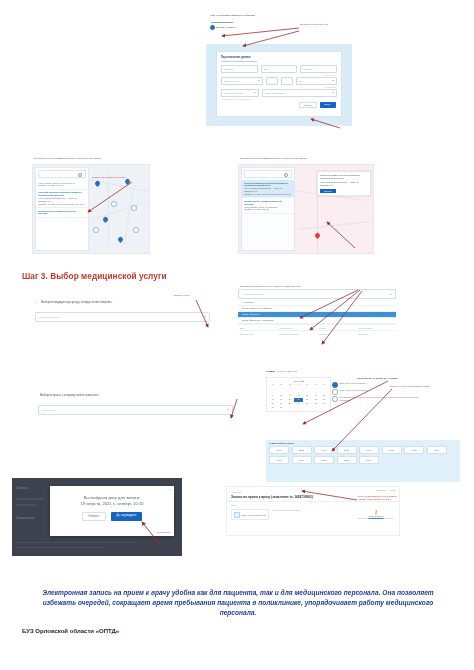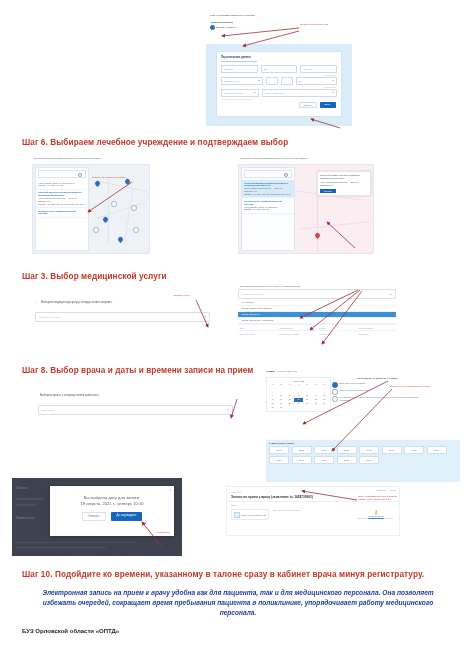--- a/index.html
+++ b/index.html
@@ -241,21 +241,20 @@
     <defs>
       <marker id="ah" markerWidth="5" markerHeight="5" refX="4" refY="2.5" orient="auto">
         <path d="M0,0 L5,2.5 L0,5 z" fill="#a03030"></path>
       </marker>
     </defs>
     <line x1="299" y1="28" x2="222" y2="36" stroke="#a03030" stroke-width="0.8" marker-end="url(#ah)"></line>
     <line x1="299" y1="31" x2="243" y2="46" stroke="#a03030" stroke-width="0.8" marker-end="url(#ah)"></line>
     <line x1="340" y1="128" x2="311" y2="119" stroke="#a03030" stroke-width="0.8" marker-end="url(#ah)"></line>
   </svg>
 
-  <div class="step-head" style="left:22px;top:138px;">Шаг  6. Выбираем лечебное учреждение и подтверждаем выбор</div>
 
   <div class="map-l">
     <div class="shot-cap">Выберите лечебно-профилактическое учреждение для записи.</div>
     <div class="mapbox">
       <div class="mapcanvas">
         <div class="road" style="left:55px;top:20px;width:60px;height:.6px;transform:rotate(12deg)"></div>
         <div class="road" style="left:60px;top:45px;width:55px;height:.6px;transform:rotate(-18deg)"></div>
         <div class="road" style="left:75px;top:10px;width:.6px;height:70px;"></div>
         <div class="road" style="left:95px;top:25px;width:.6px;height:55px;transform:rotate(9deg)"></div>
         <div class="pin" style="left:62px;top:16px;"></div>
@@ -355,21 +354,20 @@
     </div>
   </div>
 
   <svg class="arrows" width="474" height="670">
     <line x1="196" y1="300" x2="208" y2="327" stroke="#a03030" stroke-width="0.8" marker-end="url(#ah)"></line>
     <line x1="358" y1="290" x2="300" y2="318" stroke="#a03030" stroke-width="0.8" marker-end="url(#ah)"></line>
     <line x1="360" y1="290" x2="310" y2="330" stroke="#a03030" stroke-width="0.8" marker-end="url(#ah)"></line>
     <line x1="362" y1="291" x2="322" y2="344" stroke="#a03030" stroke-width="0.8" marker-end="url(#ah)"></line>
   </svg>
 
-  <div class="step-head" style="left:22px;top:366px;">Шаг 8.  Выбор врача и даты и времени записи на прием</div>
 
   <div class="s8l">
     <div class="shot-cap" style="font-size:2.7px;color:#4a5663;">Выберите врача, к которому хотите записаться</div>
     <div class="sel-input" style="margin-top:6px;">Специалист</div>
   </div>
 
   <div class="s8cal">
     <div style="display:flex;gap:2px;font-size:2.1px;">
       <span style="color:#2c3642;font-weight:bold">Сегодня:</span>
       <span style="color:#6a7682">19 августа 2021 года</span>
@@ -523,18 +521,17 @@
     </div>
   </div>
 
   <div class="red-lbl" style="left:358px;top:495px;width:40px;">Талон с информацией о дате и времени приема, номере кабинета и враче</div>
 
   <svg class="arrows" width="474" height="670">
     <line x1="162" y1="547" x2="142" y2="522" stroke="#a03030" stroke-width="0.9" marker-end="url(#ah)"></line>
     <line x1="357" y1="500" x2="302" y2="491" stroke="#a03030" stroke-width="0.8" marker-end="url(#ah)"></line>
   </svg>
 
-  <div class="step-head" style="left:22px;top:570px;">Шаг 10. Подойдите  ко времени, указанному в талоне сразу в кабинет врача минуя регистратуру.</div>
 
   <div class="concl">Электронная запись на прием к врачу удобна как для пациента, так и для медицинского персонала. Она позволяет избежать очередей, сокращает время пребывания пациента в поликлинике, упорядочивает работу медицинского персонала.</div>
 
   <div class="footer">БУЗ Орловской области «ОПТД»</div>
 </div>
 
 </body></html>

